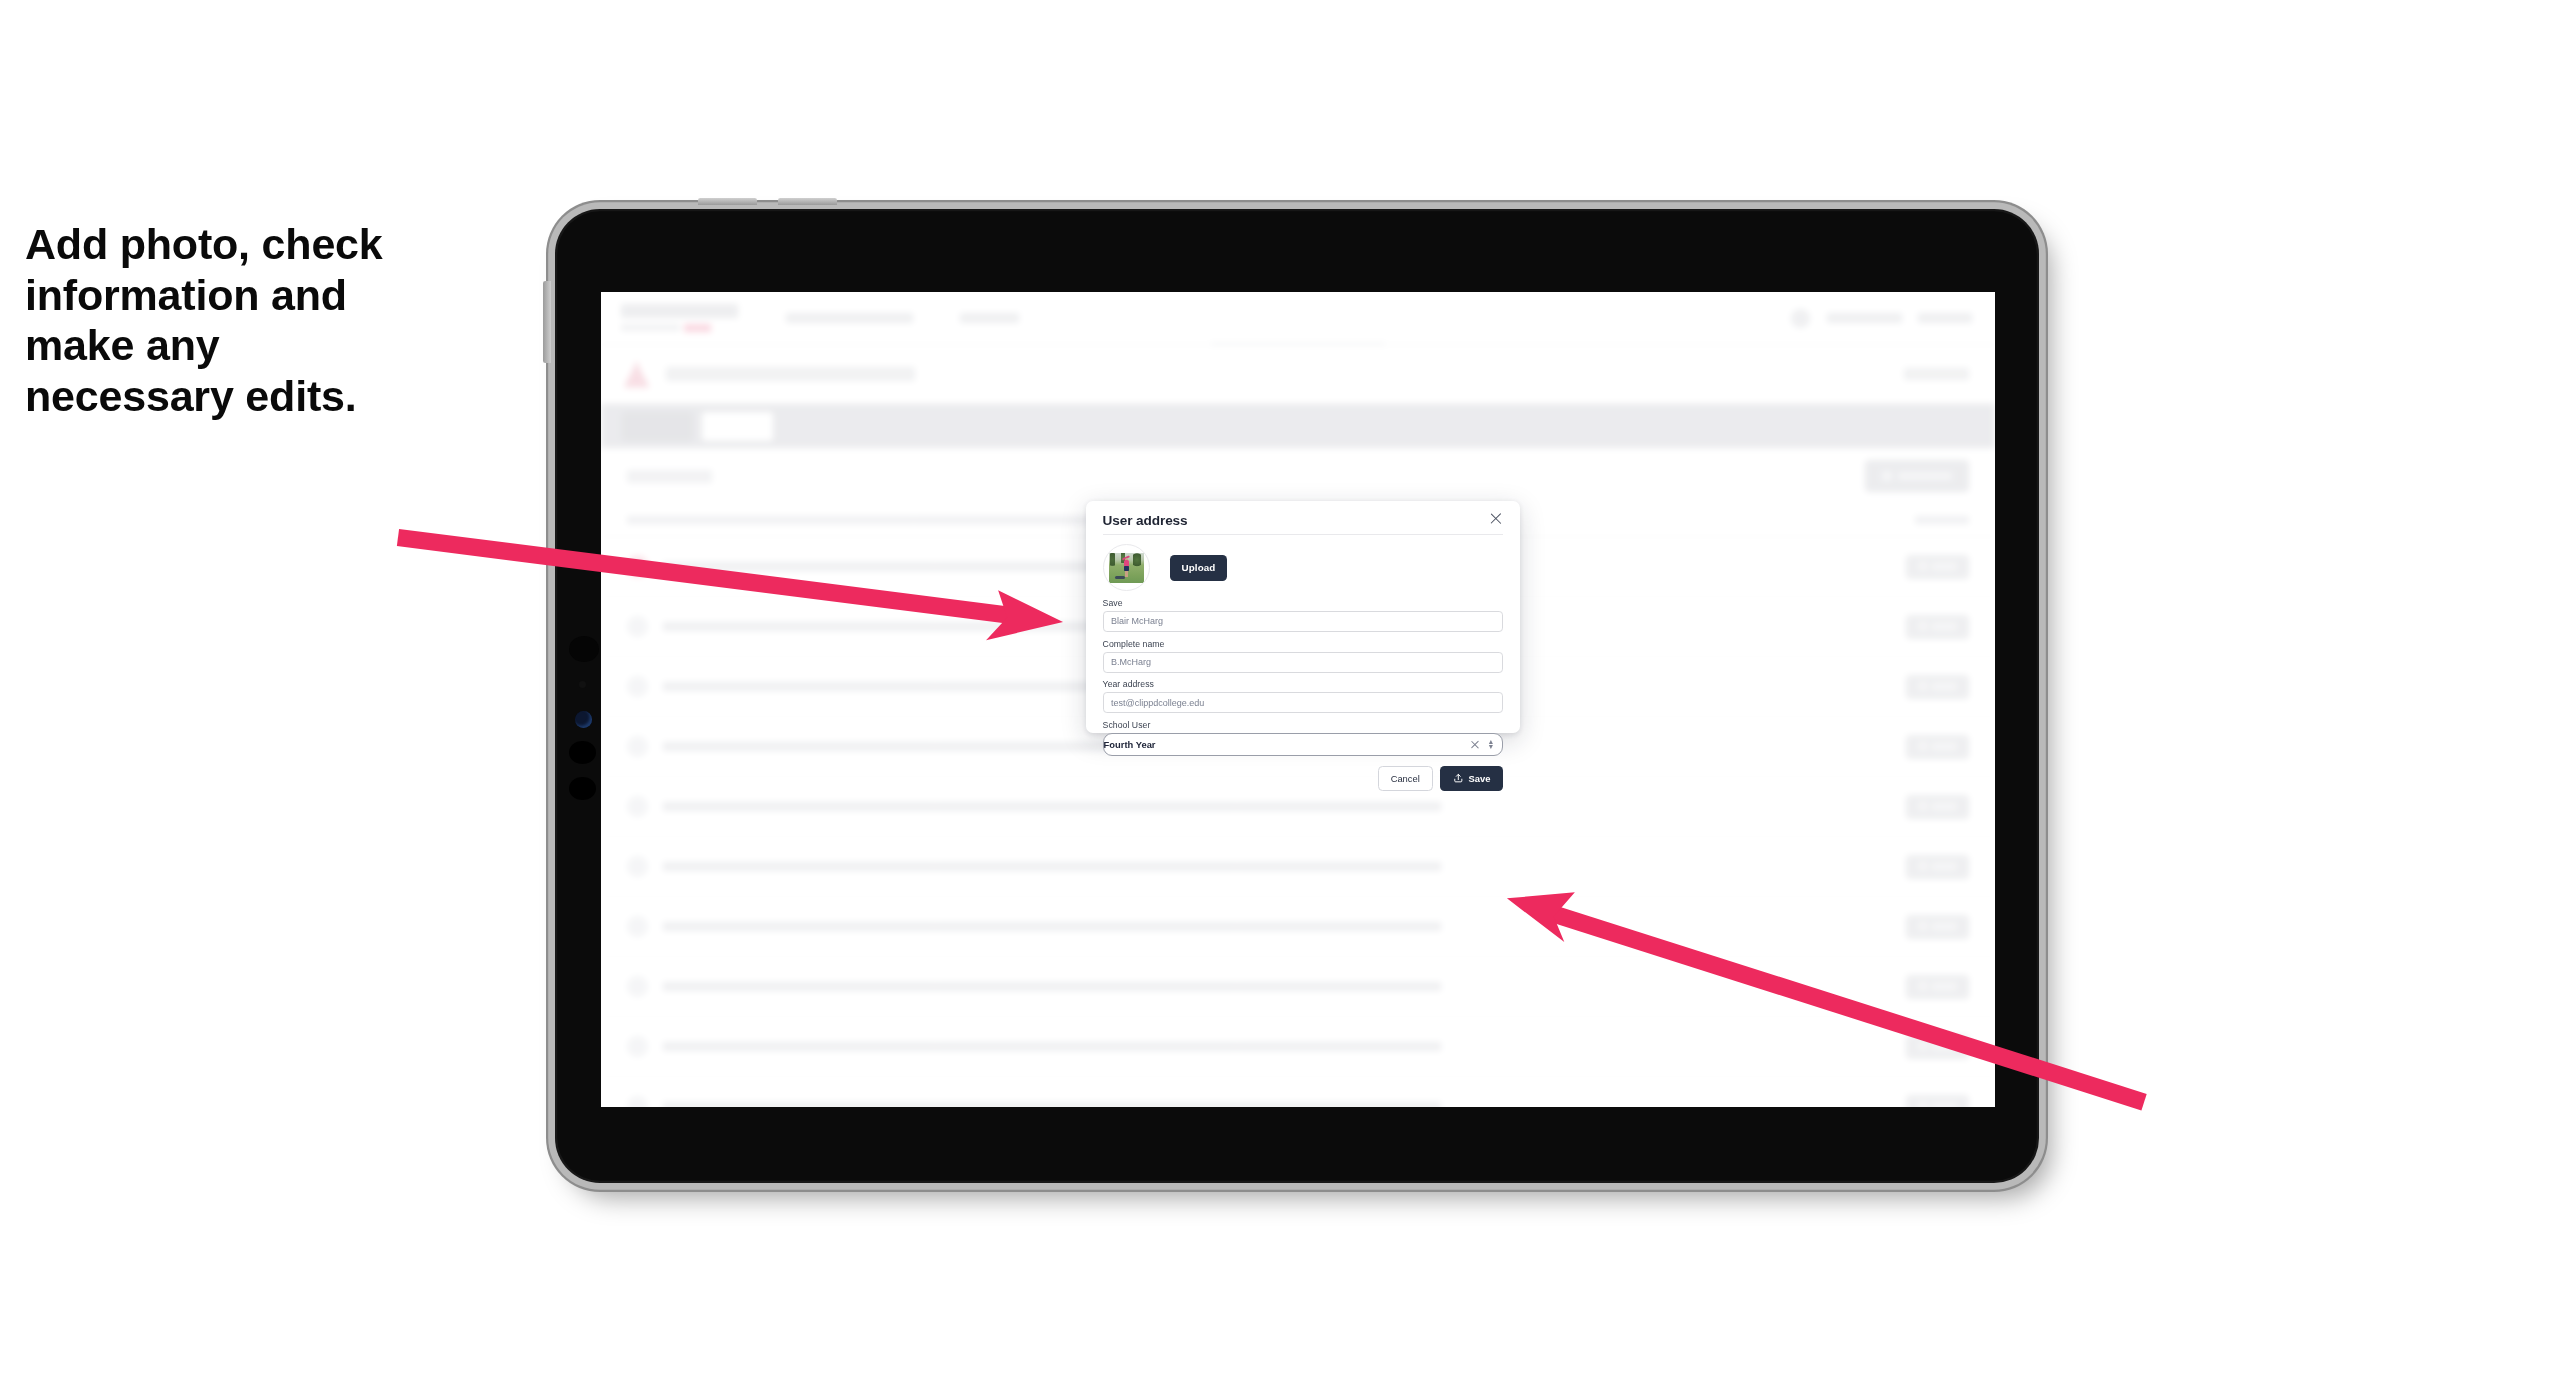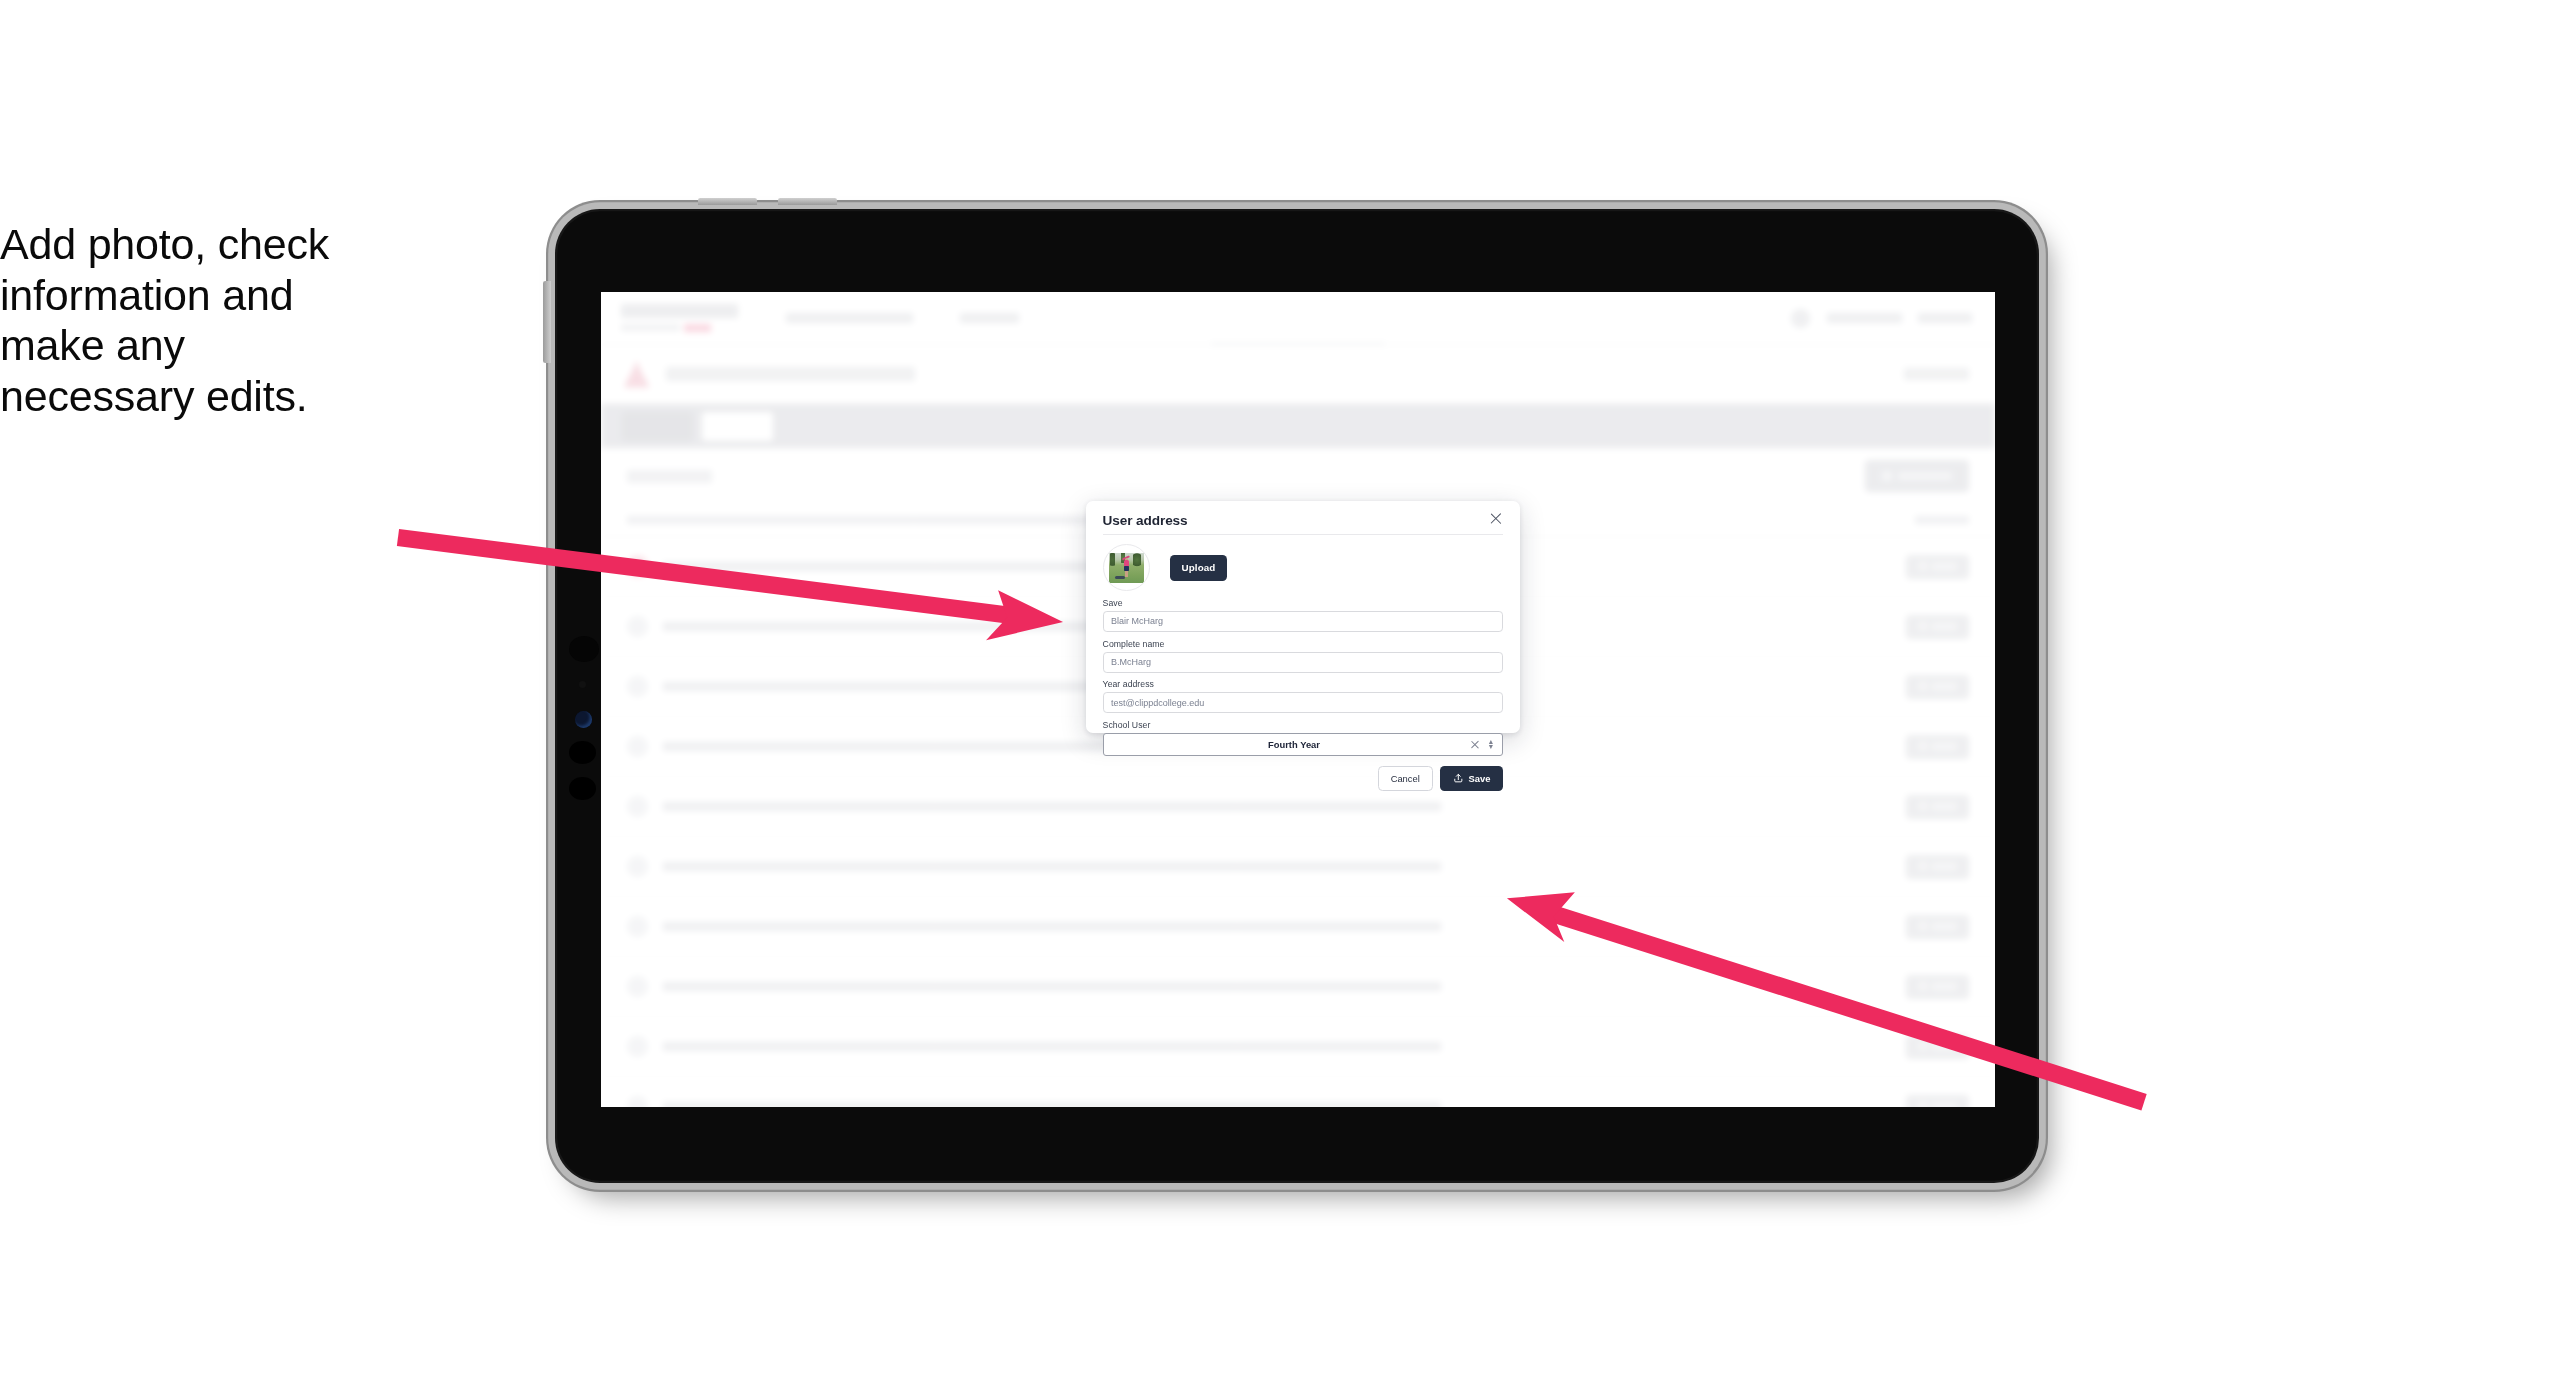--- a/index.html
+++ b/index.html
@@ -14,21 +14,21 @@
   
   .annot {
     position: absolute;
     color: #0a0a0a;
     font-size: 43px;
     line-height: 1.18;
     letter-spacing: -0.2px;
     font-weight: 400;
     white-space: pre-line;
   }
-  #annot-left  { left: 0;   top: 219px;  width: 528px; }
+  #annot-left  { left: 25px;   top: 219px;  width: 528px; font-weight: bold; }
   #annot-right { left: 2180px; top: 1031px; width: 393px; }
   .annot b { font-weight: 700; }
 
   
   #device {
     position: absolute;
     left: 555px; top: 209px;
     width: 1484px; height: 974px;
     background: #0b0b0b;
     border-radius: 45px;
@@ -227,25 +227,24 @@
   .field{ margin-top:6.8px; }
   .field-label{ font-size:8.7px; color:#3c4351; margin-bottom:3px; display:block; letter-spacing:0.04px; }
   .field-input{
     width:100%; height:21px; border:0.8px solid #d9dade; border-radius:3.8px;
     background:#fff; padding:0 7.5px;
     font-family:"Liberation Sans", sans-serif; font-size:9px; color:#7b8191;
     outline:none;
   }
   .select-wrap{ position:relative; }
   .field-select{
-    width:100%; height:22.6px; border:0.8px solid #9a9ea9; border-radius:3px;
-    background:#fff; padding:0 39px 0 21px;
+    width:100%; height:22.6px; border:0.8px solid #9a9ea9; border-radius:9px;
+    background:#fff; padding:0 39px 0 0;
     font-family:"Liberation Sans", sans-serif; font-size:9.4px; color:#20263a; font-weight:600;
     outline:none;
-    text-align:center;
   }
   .sel-clear{
     position:absolute; right:24px; top:50%; transform:translateY(-50%);
     width:9.8px; height:9.8px; cursor:pointer;
   }
   .sel-clear::before,.sel-clear::after{
     content:""; position:absolute; left:0; top:4.5px; width:9.8px; height:1px;
     background:#7d8291; border-radius:0.8px;
   }
   .sel-clear::before{ transform:rotate(45deg); }

